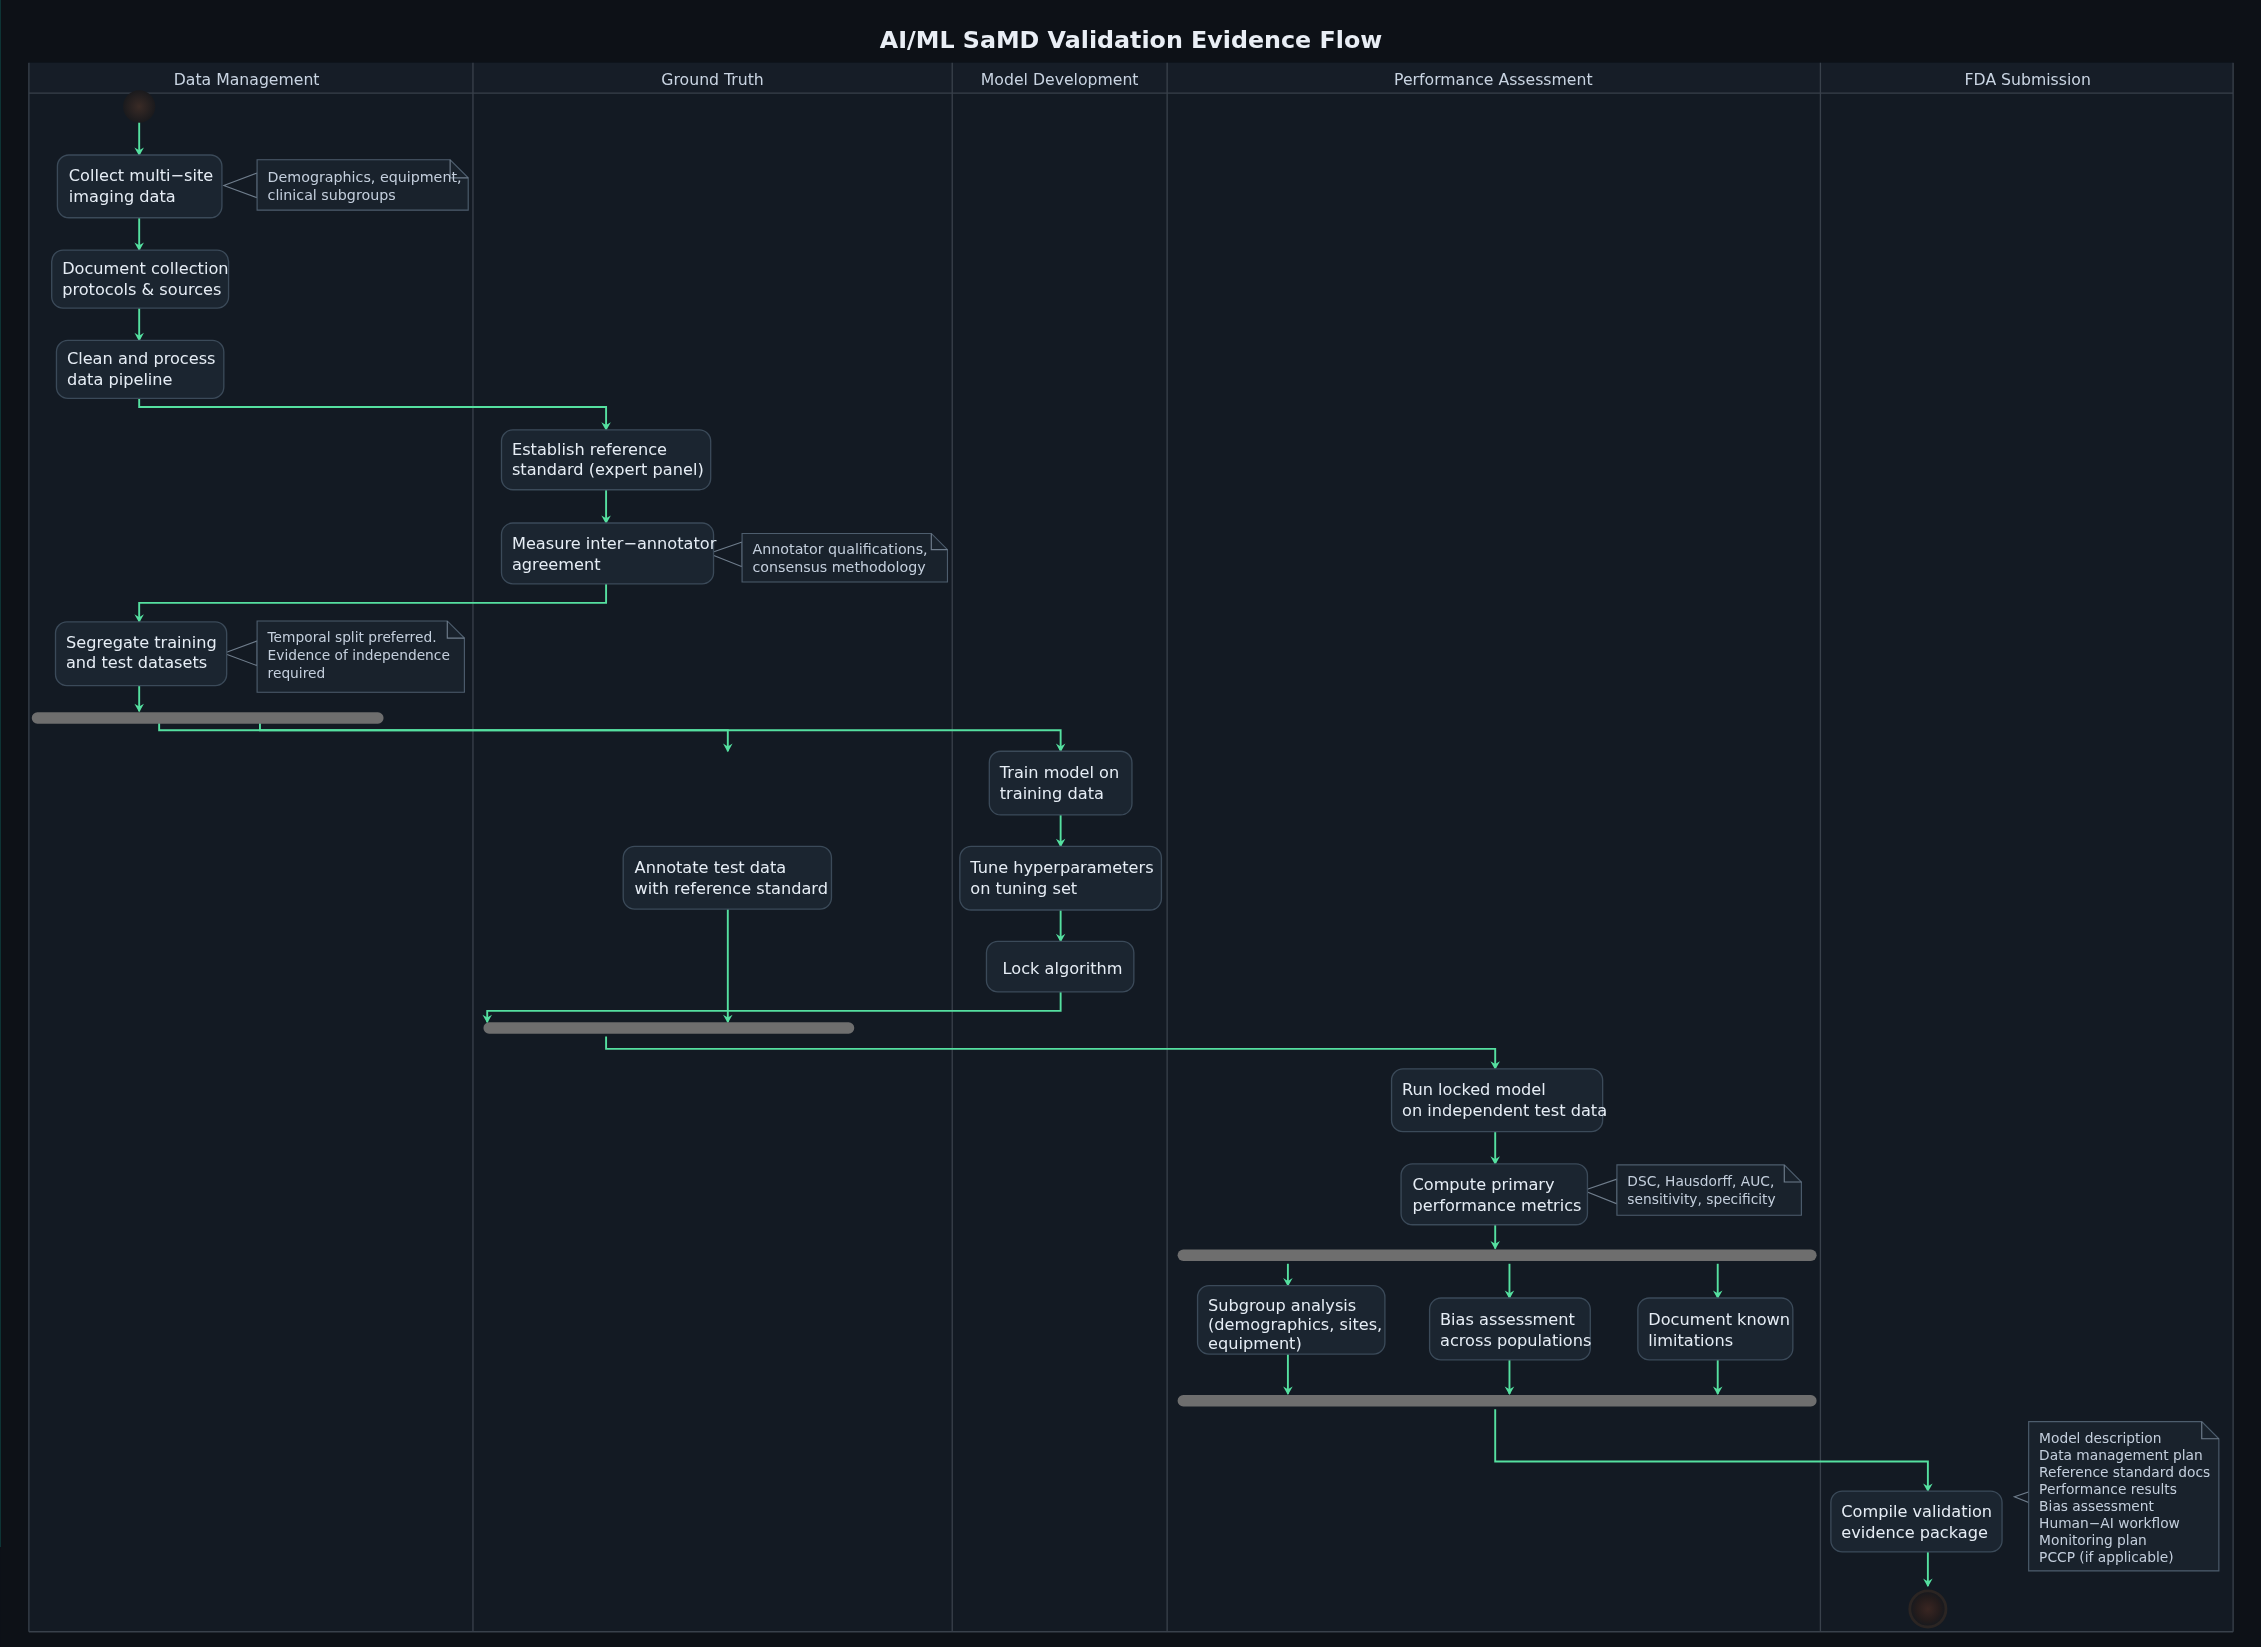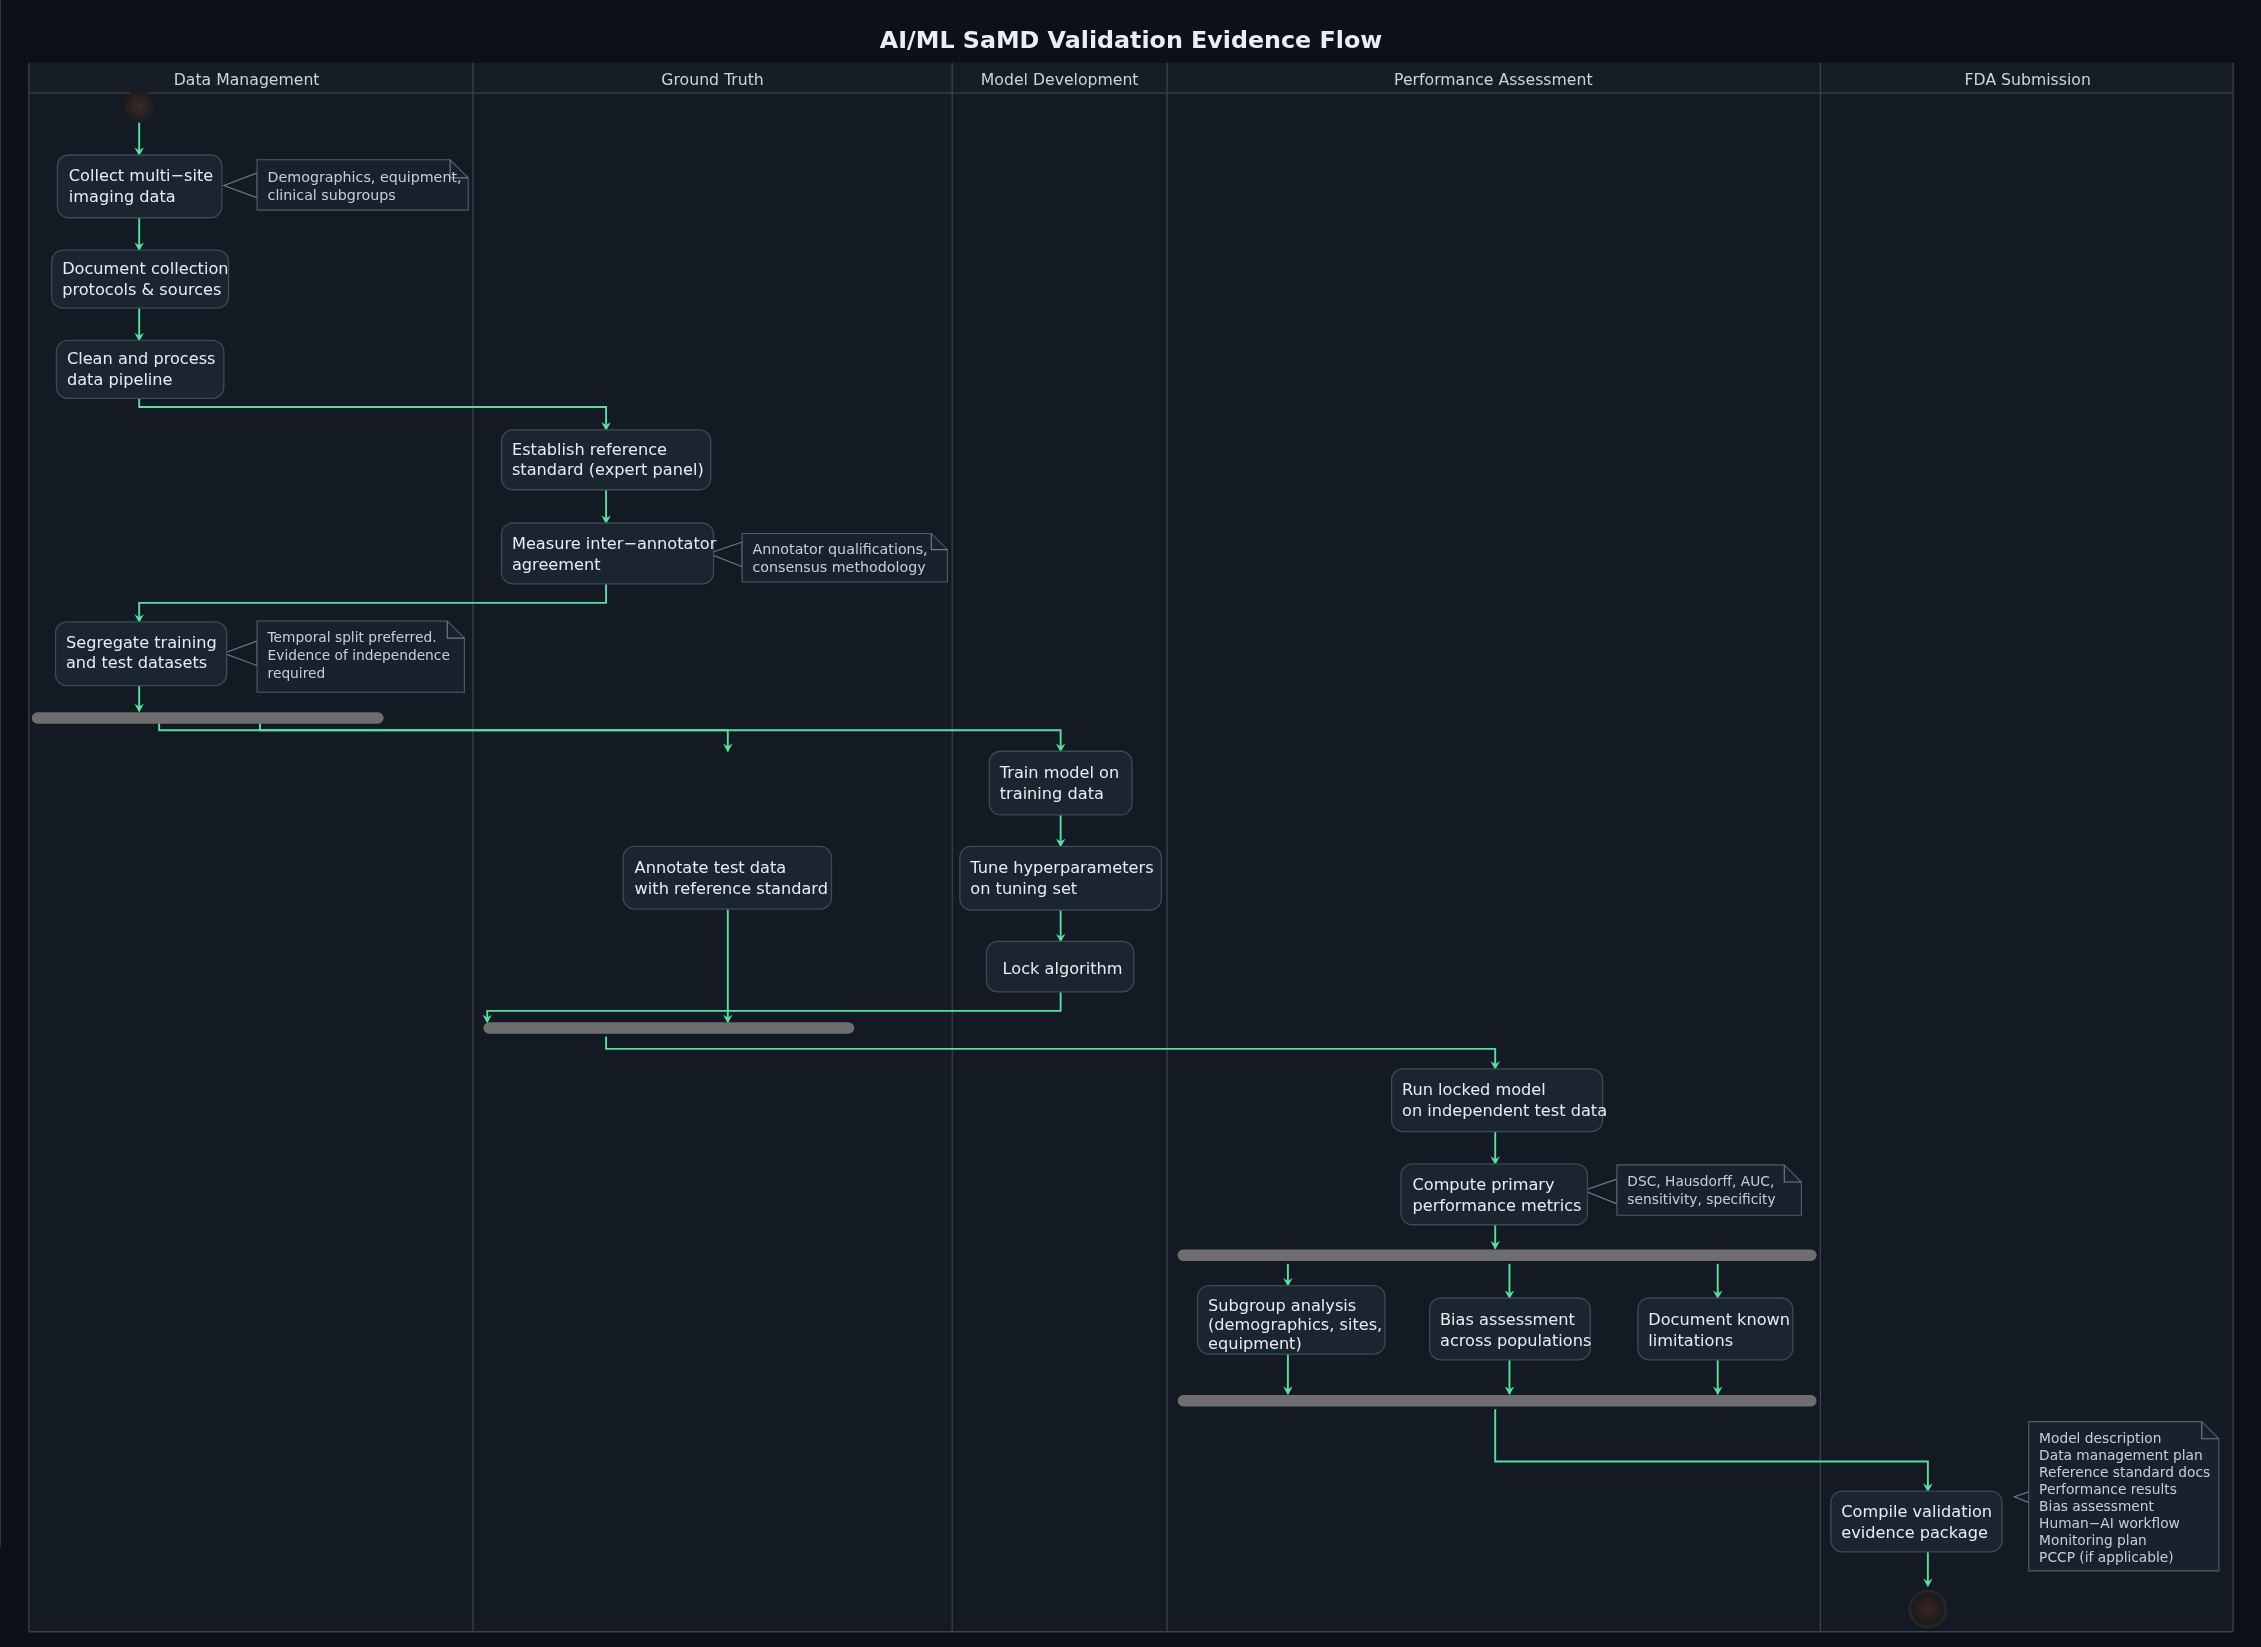--- a/index.html
+++ b/index.html
@@ -1,17 +1,17 @@
 <!DOCTYPE html>
 <html style="font-size:15px"><head>
 <meta charset="utf-8">
 <style>
   html,body{margin:0;padding:0;background:#0d1117;}
   body{width:2262px;height:1647px;overflow:hidden;font-family:"DejaVu Sans","Liberation Sans",sans-serif;}
-  #stage{position:relative;width:2262px;height:1547px;background:#737373;}
+  #stage{position:relative;width:2262px;height:1547px;background:#0f766e;}
   svg{position:absolute;left:0;top:0;}
   .title{font-size:25px;font-weight:bold;fill:#e9eef5;text-anchor:middle;font-family:"DejaVu Sans","Liberation Sans",sans-serif;}
   .laneTitle{font-size:16.5px;fill:#c9d4e2;text-anchor:middle;font-family:"DejaVu Sans","Liberation Sans",sans-serif;}
   .nodeText{font-size:17px;fill:#e6edf5;font-family:"DejaVu Sans","Liberation Sans",sans-serif;}
   .noteText{font-size:15px;fill:#c4cfdd;font-family:"DejaVu Sans","Liberation Sans",sans-serif;}
   .noteTextSm{font-size:14.5px;fill:#c4cfdd;font-family:"DejaVu Sans","Liberation Sans",sans-serif;}
   .nodeBox{fill:#1b2530;stroke:#3b4a59;stroke-width:1.4;}
   .noteBox{fill:#19222c;stroke:#4d5d6d;stroke-width:1.2;}
   .laneBg{fill:#131a23;}
   .laneHdr{fill:#161d27;}

